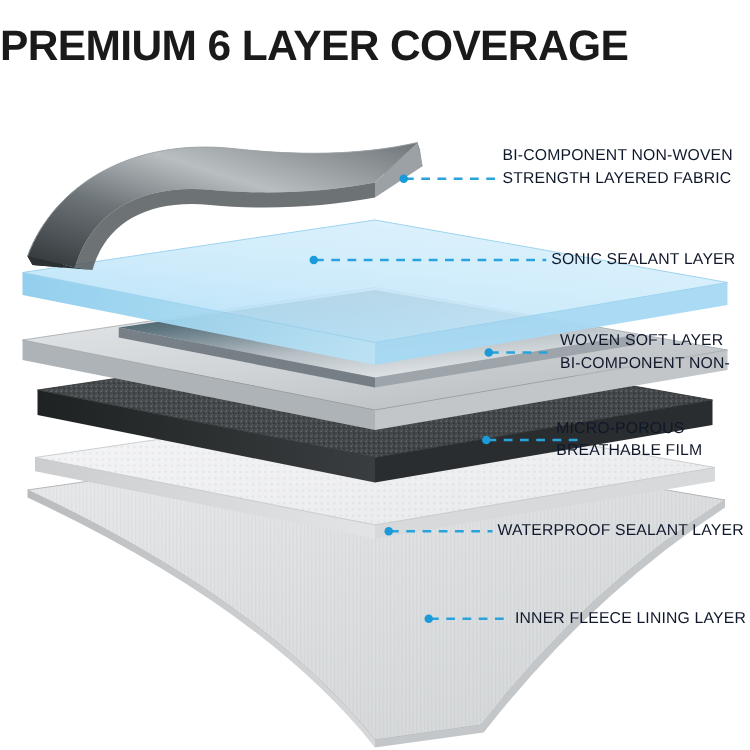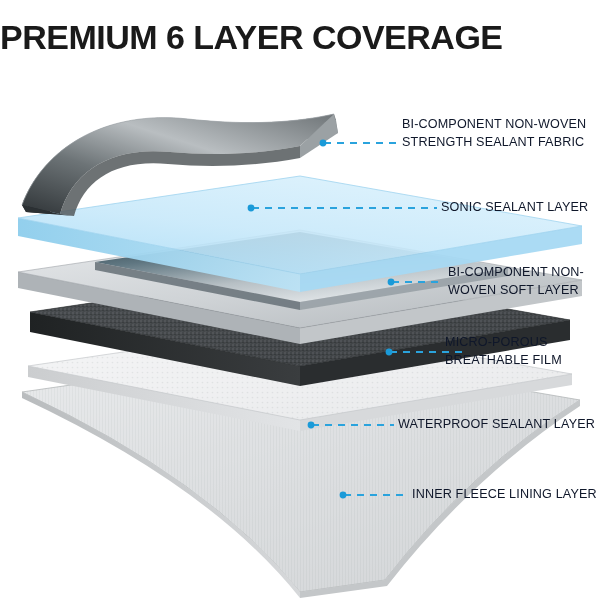--- a/index.html
+++ b/index.html
@@ -225,30 +225,30 @@
       <circle cx="251" cy="208" r="3.4"></circle>
       <circle cx="391" cy="282" r="3.4"></circle>
       <circle cx="389" cy="352" r="3.4"></circle>
       <circle cx="311" cy="425" r="3.4"></circle>
       <circle cx="343" cy="495" r="3.4"></circle>
     </g>
   </svg>
 
   <div class="label" style="left:402px; top:116px;">
     <div>BI-COMPONENT NON-WOVEN</div>
-    <div>STRENGTH SEALANT FABRIC</div>
+    <div>STRENGTH LAYERED FABRIC</div>
   </div>
 
   <div class="label" style="left:441px; top:199px;">
     <div>SONIC SEALANT LAYER</div>
   </div>
 
   <div class="label" style="left:448px; top:264px;">
+    <div>WOVEN SOFT LAYER</div>
     <div>BI-COMPONENT NON-</div>
-    <div>WOVEN SOFT LAYER</div>
   </div>
 
   <div class="label" style="left:445px; top:334px;">
     <div>MICRO-POROUS</div>
     <div>BREATHABLE FILM</div>
   </div>
 
   <div class="label" style="left:398px; top:416px;">
     <div>WATERPROOF SEALANT LAYER</div>
   </div>

